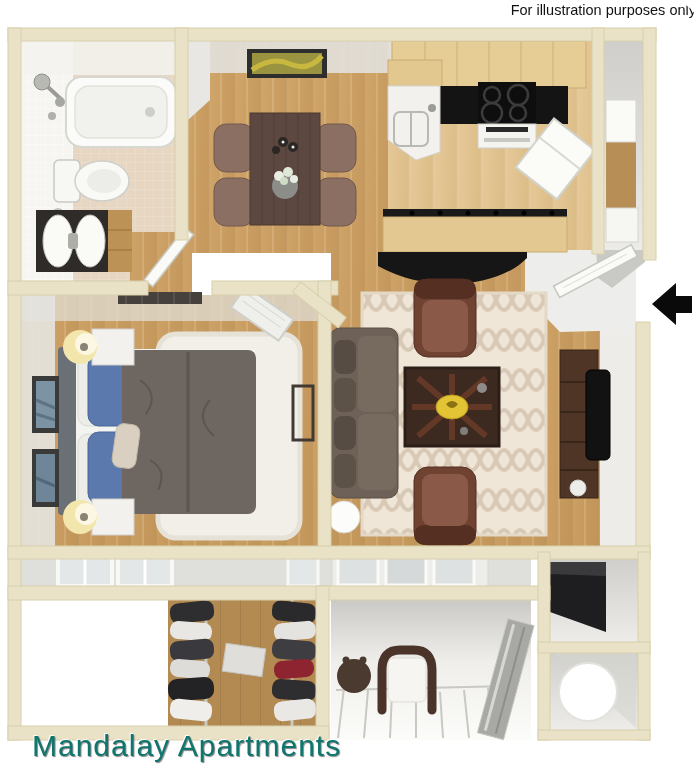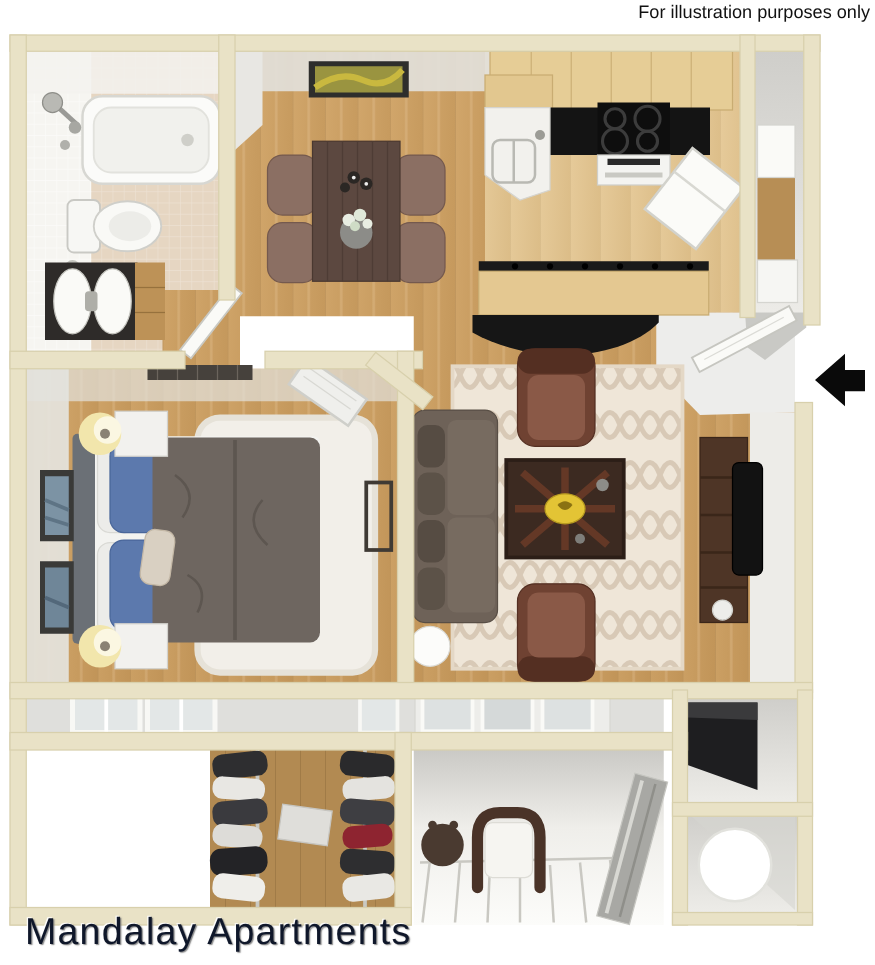--- a/index.html
+++ b/index.html
@@ -1,19 +1,19 @@
 <!DOCTYPE html>
 <html><head>
 <meta charset="utf-8">
 <style>
   html,body{margin:0;padding:0;background:#fff;}
   #canvas{position:relative;width:700px;height:772px;background:#ffffff;overflow:hidden;
-          font-family:"Liberation Sans",sans-serif;}
+          font-family:"Liberation Sans",sans-serif;border-radius:31px;}
   #disclaimer{position:absolute;top:2px;right:4px;font-size:14.5px;color:#111;letter-spacing:0;}
-  #brand{position:absolute;left:20px;top:729px;font-size:30px;color:#0f172a;z-index:5;
+  #brand{position:absolute;left:32px;top:729px;font-size:30px;color:#0f766e;z-index:5;
          text-shadow:1px 1px 1px rgba(110,110,110,.85),-1px -1px 0 rgba(255,255,255,.9);
          letter-spacing:1px;}
   svg{position:absolute;left:0;top:0;}
 </style>
 </head>
 <body>
 
 <div id="canvas">
 
   <div id="disclaimer">For illustration purposes only</div>

